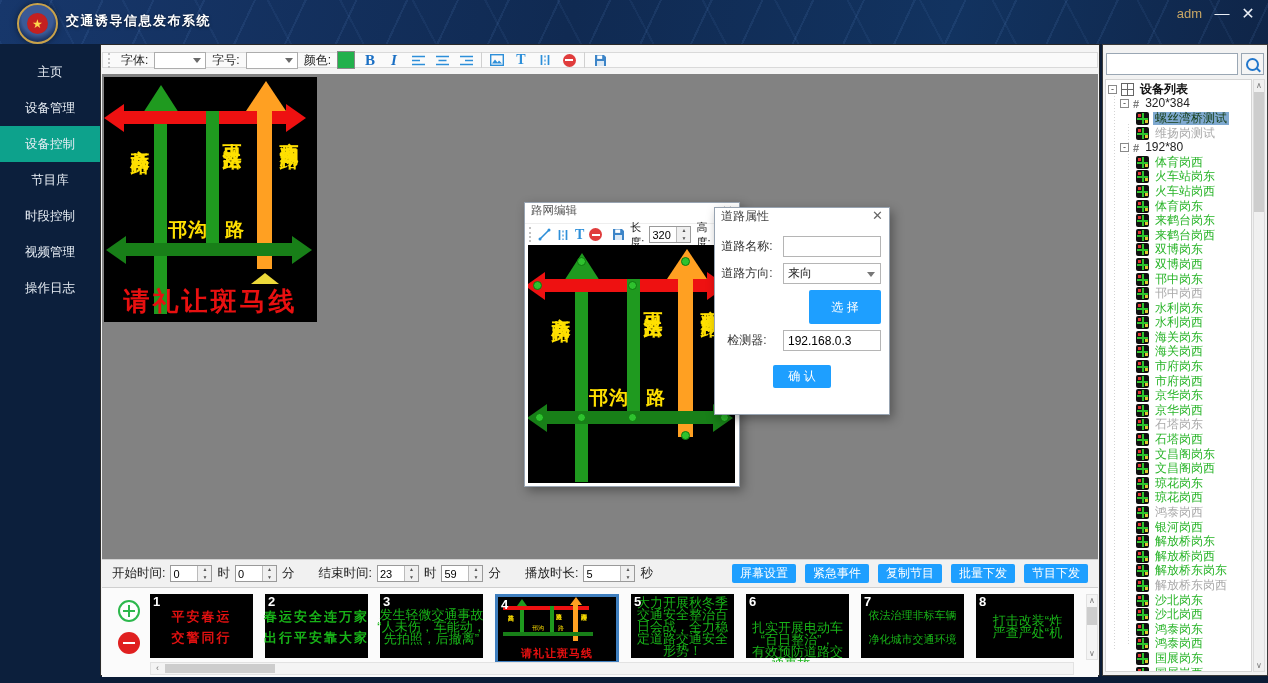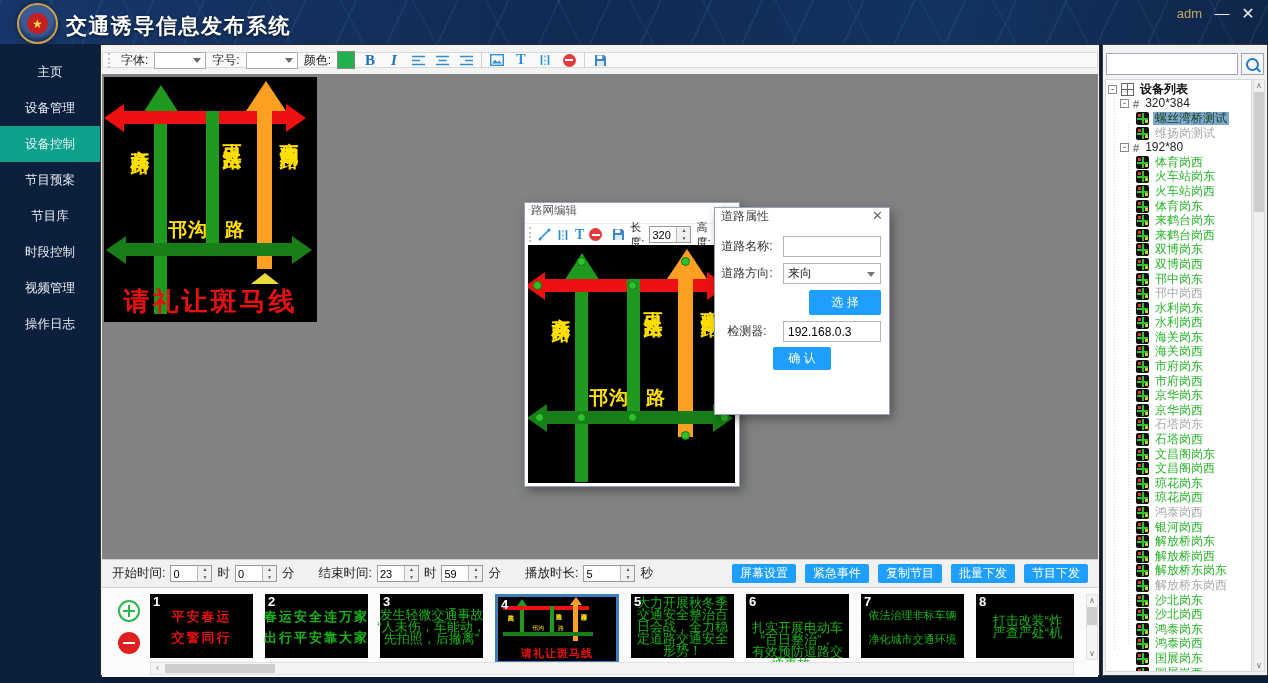--- a/index.html
+++ b/index.html
@@ -12,21 +12,21 @@
     background:linear-gradient(100deg,#17376b 0%,#102a52 45%,#123360 75%,#0f2548 100%);overflow:hidden}
   .app-header .streaks{position:absolute;inset:0;
     background:repeating-linear-gradient(115deg,rgba(110,160,230,.10) 0 2px,transparent 2px 46px),
                repeating-linear-gradient(62deg,rgba(110,160,230,.07) 0 2px,transparent 2px 64px)}
   .logo{position:absolute;left:17px;top:3px;width:37px;height:37px;border-radius:50%;
     background:radial-gradient(circle at 50% 38%,#3b5a96 0 52%,#1d3666 72%);
     border:2px solid #c9a24a;box-shadow:0 0 6px rgba(0,0,0,.5)}
   .logo-core{position:absolute;left:50%;top:50%;width:21px;height:21px;margin:-10.5px 0 0 -10.5px;
     border-radius:50%;background:radial-gradient(circle,#c42020 0 65%,#8d1414 100%);
     display:flex;align-items:center;justify-content:center;color:#ffd84d;font-size:12px;line-height:1}
-  .app-title{position:absolute;left:66px;top:12px;color:#fff;font-size:21px;font-weight:bold;
+  .app-title{position:absolute;left:66px;top:12px;color:#fff;font-size:13px;font-weight:bold;
     letter-spacing:1.5px;text-shadow:0 1px 3px rgba(0,0,0,.65)}
   .user-label{position:absolute;right:66px;top:6px;color:#c9a765;font-size:13px}
   .win-btn{position:absolute;top:4px;color:#e9eef5;font-size:15px;width:20px;text-align:center;cursor:pointer}
   .win-min{right:36px}.win-close{right:10px;font-size:16px}
 
   
   .sidebar{position:absolute;left:0;top:44px;width:100px;height:639px;background:#0c1f3c;padding-top:10px;box-sizing:border-box}
   .side-item{height:36px;line-height:36px;text-align:center;color:#e8eef5;font-size:12.5px;cursor:pointer}
   .side-item.active{background:#0da28c}
 
@@ -83,22 +83,22 @@
   .spin b{flex:1;font-size:5px;line-height:7px;color:#555;text-align:center;background:#f0f0f0;font-weight:normal;cursor:pointer}
 
   .props{left:612px;top:133px;width:174px;height:206px}
   .props .dlg-titlebar{height:22px;font-size:12px;color:#444}
   .prow{display:flex;align-items:center;margin:6px 8px 0 0}
   .plabel{width:64px;text-align:center;font-size:12px;color:#333;margin-right:4px;flex:none}
   .pinput{flex:1;height:19px;border:1px solid #b5b5b5;background:#fff;font-size:12px;padding:0 4px;outline:none;font-family:inherit;min-width:0}
   .pcombo{flex:1;height:21px;border:1px solid #b5b5b5;background:#fff;display:flex;align-items:center;padding-left:4px;box-sizing:border-box;font-size:12px;position:relative}
   .pcombo .caret{position:absolute;right:5px;top:8px;width:0;height:0;border-left:4px solid transparent;border-right:4px solid transparent;border-top:5px solid #777}
   .blue-btn{background:#1e9fff;color:#fff;border:none;font-size:12px;border-radius:2px;cursor:pointer;font-family:inherit}
-  .select-btn{width:72px;height:25px;margin-left:auto}
-  .confirm-btn{width:58px;height:23px;margin:5px 0 0 58px}
+  .select-btn{width:72px;height:34px;margin-left:auto}
+  .confirm-btn{width:58px;height:23px;margin:14px 0 0 58px}
 
   
   .timebar{position:absolute;left:1px;top:514px;width:996px;height:28px;background:#f1f1f1;
     border-top:1px solid #d2d2d2;display:flex;align-items:center;padding-left:10px;box-sizing:border-box;gap:5px;font-size:12.5px}
   .timebar .gap{width:14px}
   .timebar .grow{flex:1}
   .action-btns{display:flex;gap:9px;margin-right:10px}
   .action-btns .blue-btn{height:19px;padding:0 8px}
 
   
@@ -173,21 +173,20 @@
   <div class="app-title">交通诱导信息发布系统</div>
   <div class="user-label">adm</div>
   <div class="win-btn win-min">—</div>
   <div class="win-btn win-close">✕</div>
 </div>
 
 <nav class="sidebar">
     <div class="side-item">主页</div>
     <div class="side-item">设备管理</div>
     <div class="side-item active">设备控制</div>
-    <div class="side-item">节目预案</div>
     <div class="side-item">节目库</div>
     <div class="side-item">时段控制</div>
     <div class="side-item">视频管理</div>
     <div class="side-item">操作日志</div>
   </nav>
 
 <div class="main">
 
   <div class="toolbar">
     <span class="grip"></span>

